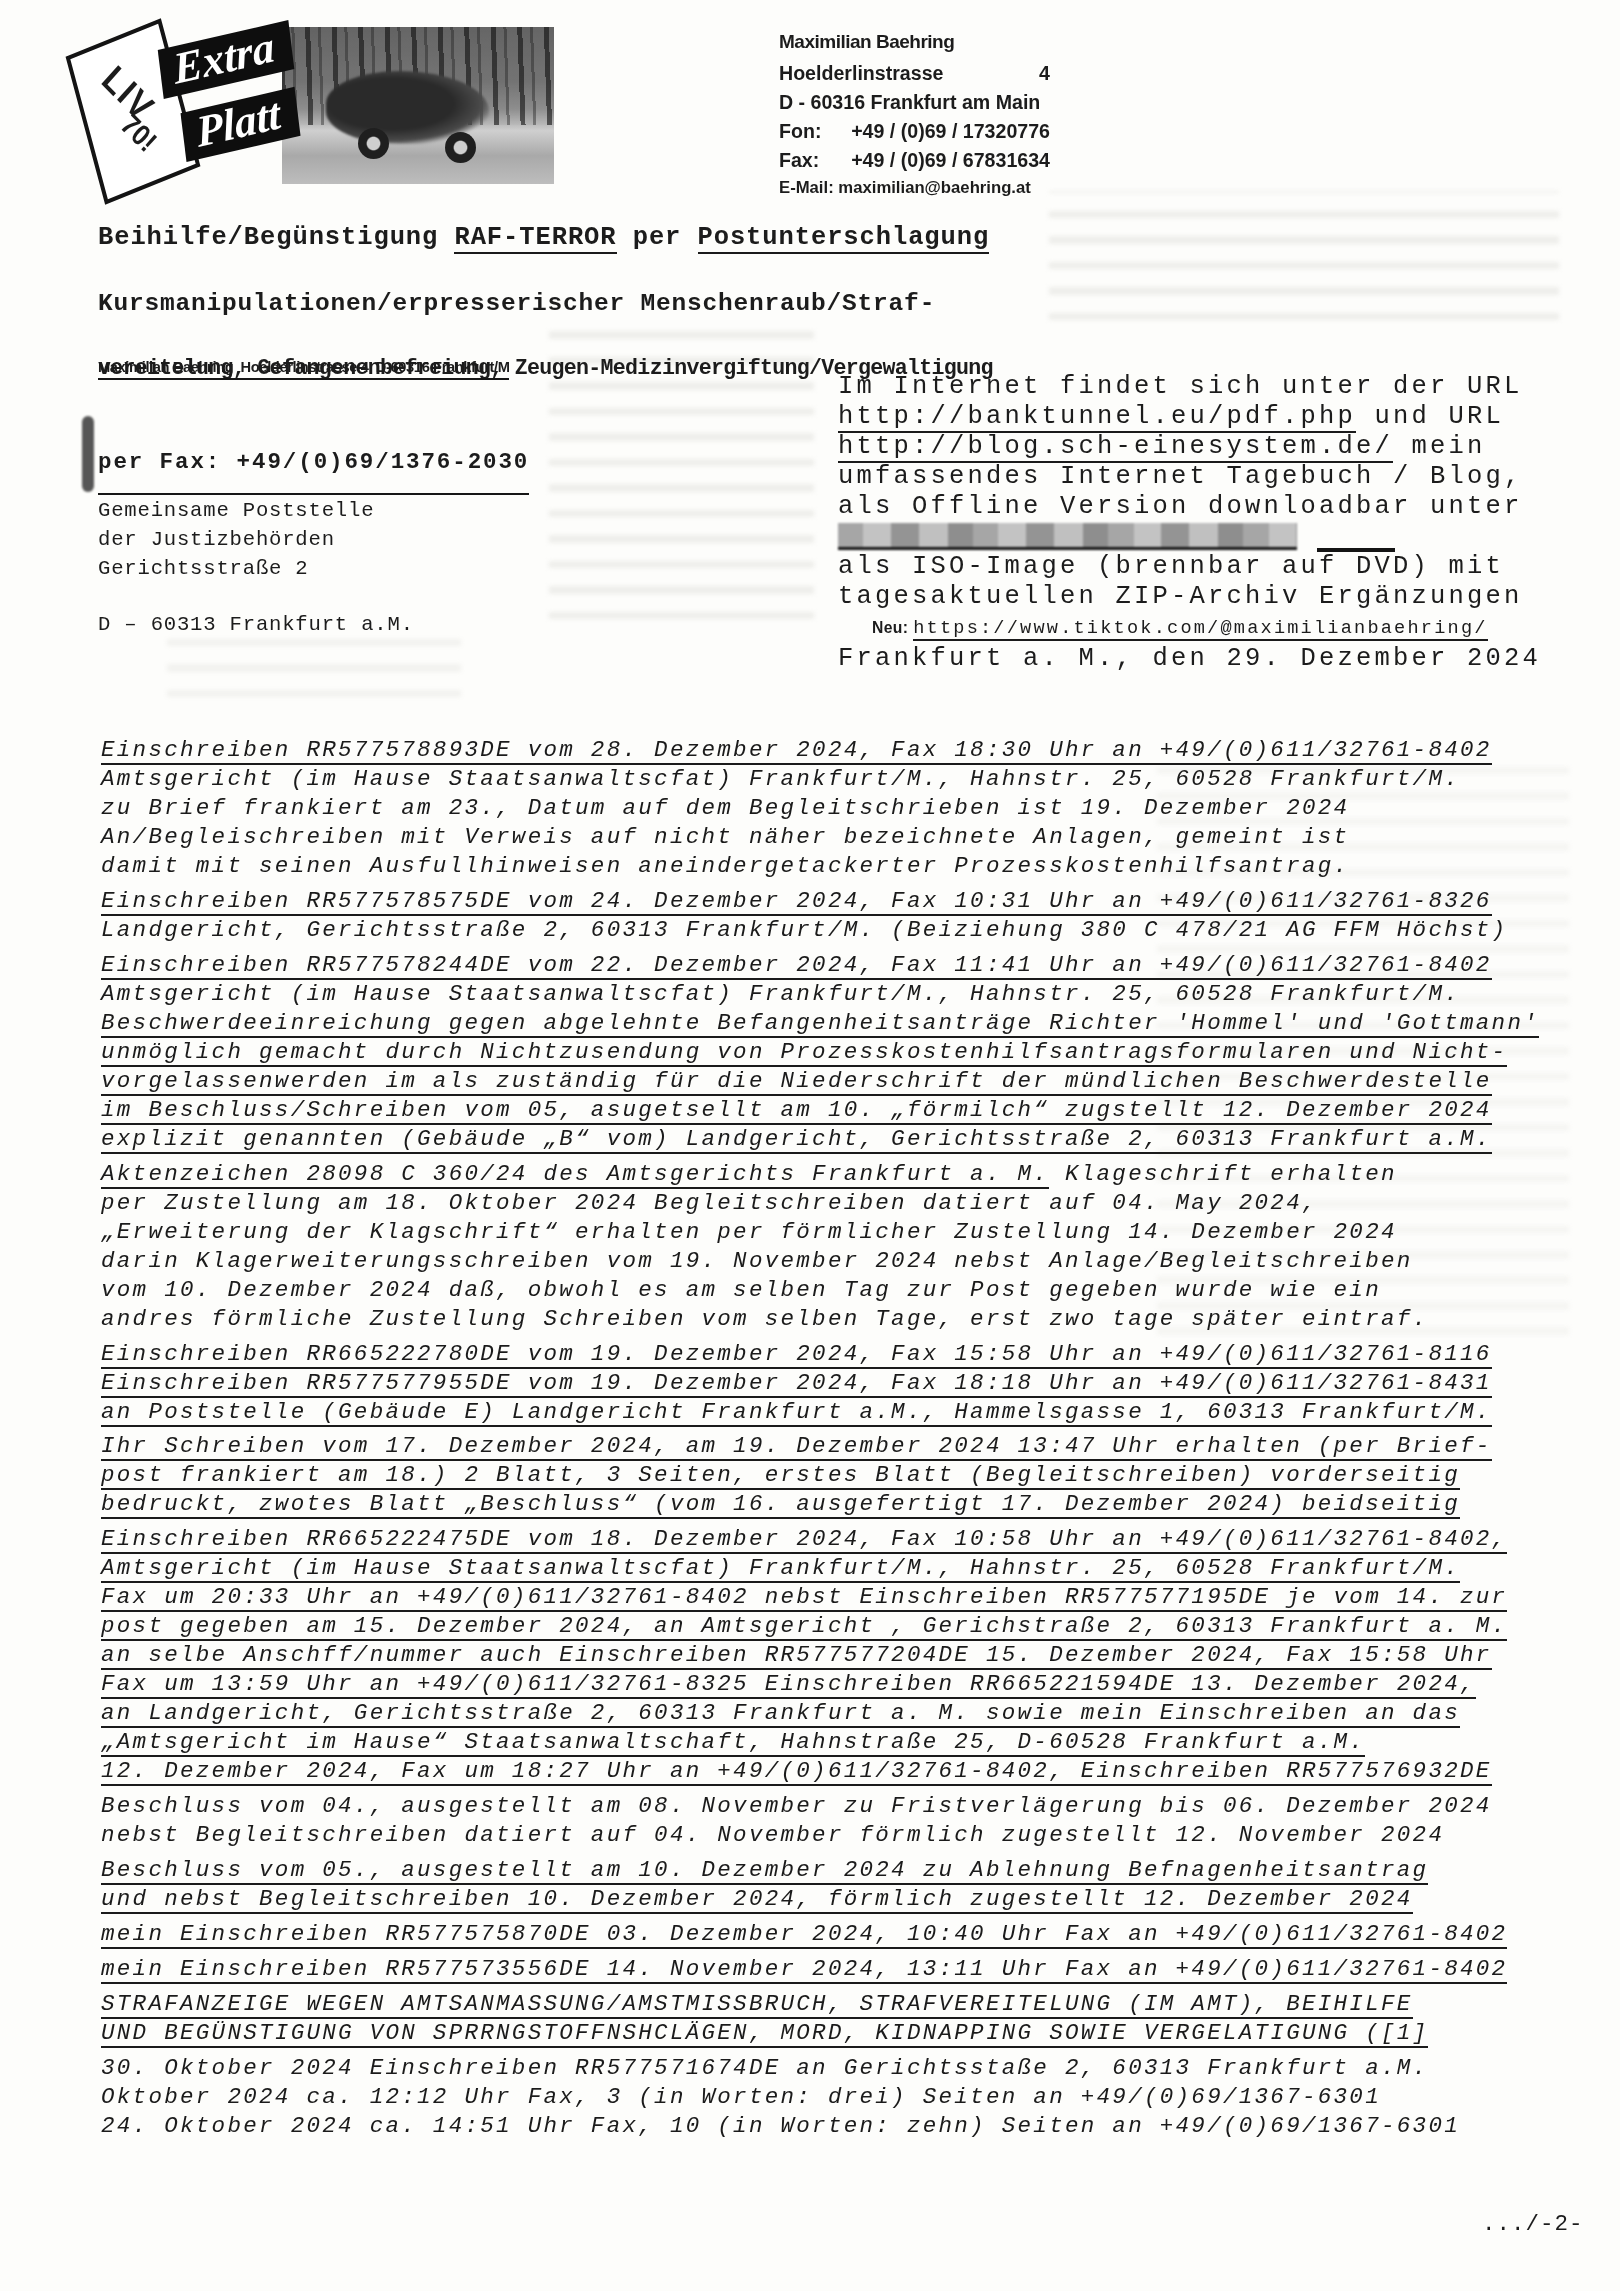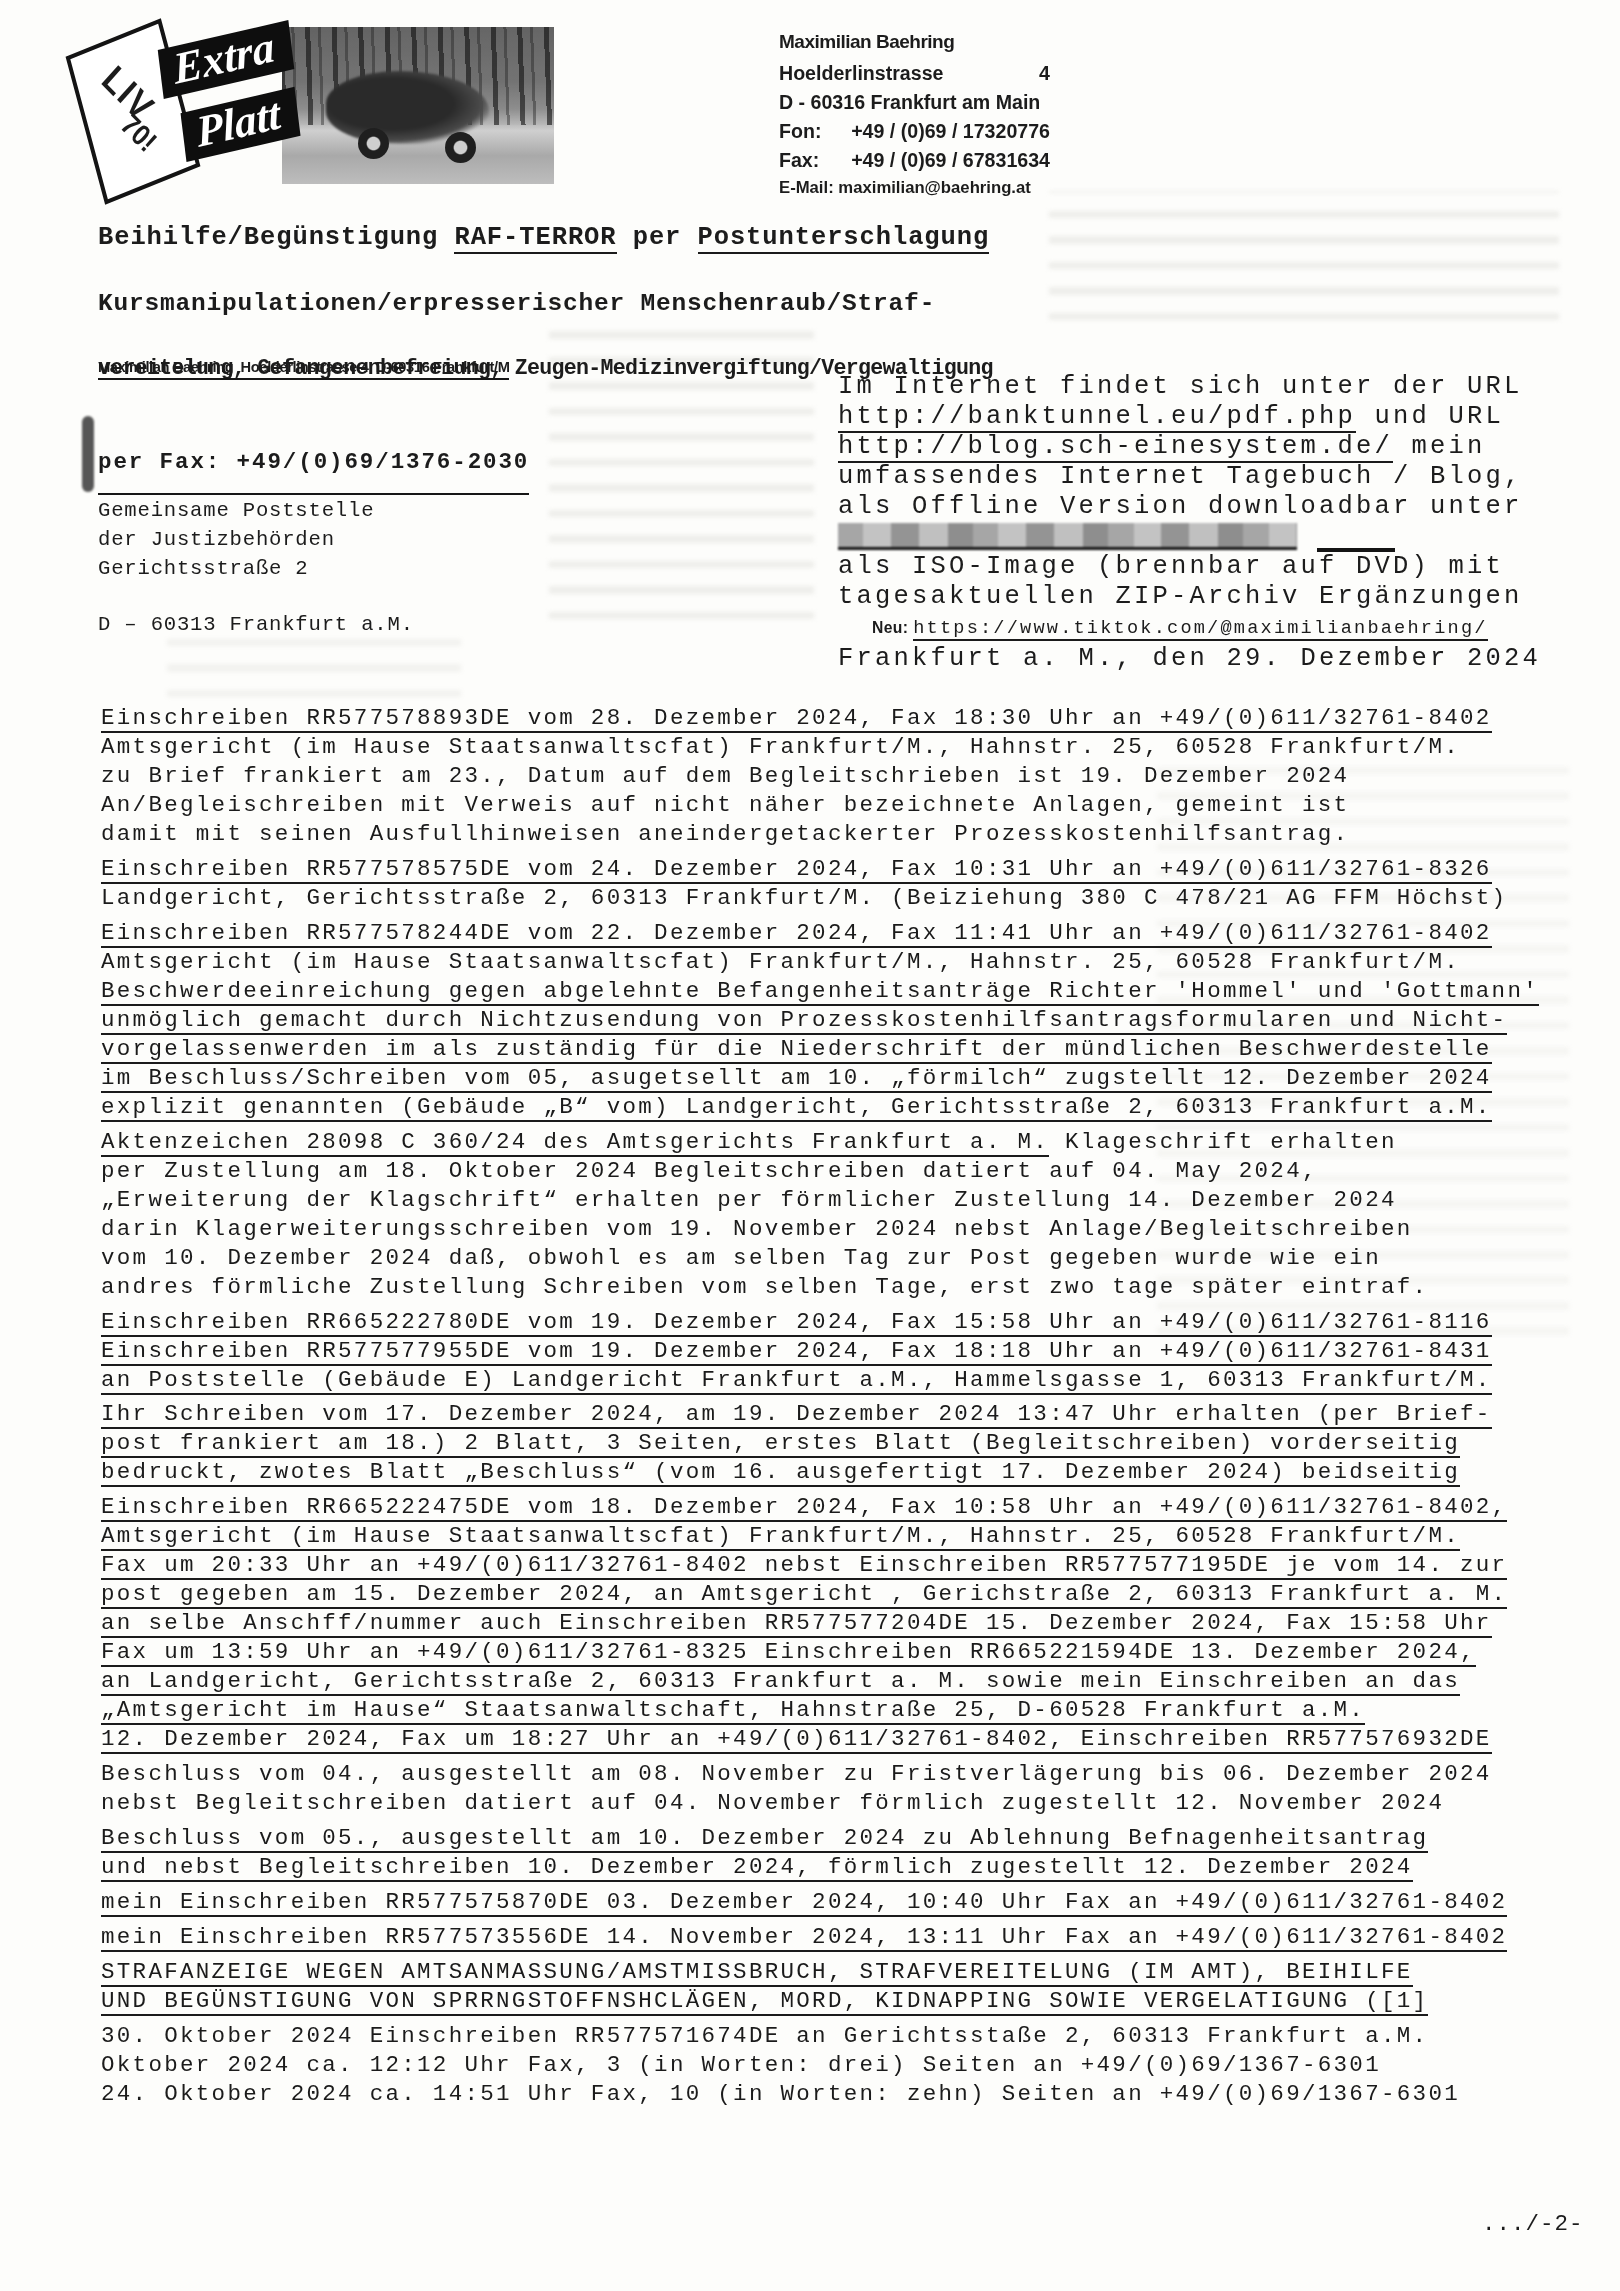--- a/index.html
+++ b/index.html
@@ -59,21 +59,21 @@
   .intro{position:absolute;left:838px;top:372px;width:716px;}
   .iline{font-size:25.5px;line-height:30px;letter-spacing:3.2px;white-space:pre;}
   .iline .b{font-weight:normal;}
   .iline .small{font-family:"Liberation Sans",sans-serif;font-weight:bold;font-size:15.7px;letter-spacing:0.4px;margin-left:34px;}
   .iline .tk{font-size:18.6px;letter-spacing:2.2px;}
   .redact{display:inline-block;width:459px;height:23.5px;vertical-align:middle;
           background:repeating-linear-gradient(90deg,#a6a6a6 0 25.5px,#c3c3c3 25.5px 53px,#949494 53px 81px,#c0c0c0 81px 110px,#8e8e8e 110px 135px);
           filter:blur(1px);border-bottom:3.9px solid #141414;}
   .redact-stub{display:inline-block;width:78px;height:3.9px;background:#141414;margin-left:19.6px;vertical-align:bottom;}
   
-  .body{position:absolute;left:101px;top:704px;}
+  .body{position:absolute;left:101px;top:736px;font-style:italic;}
   .bline{font-size:22.5px;line-height:29px;letter-spacing:2.3px;white-space:pre;color:#1b1b1b;}
   .bline.gap{margin-top:5.9px;}
   
   .footer{position:absolute;left:1482px;top:2211px;font-size:22.5px;letter-spacing:1px;}
 </style>
 </head>
 <body>
 
 <div class="page">
 

